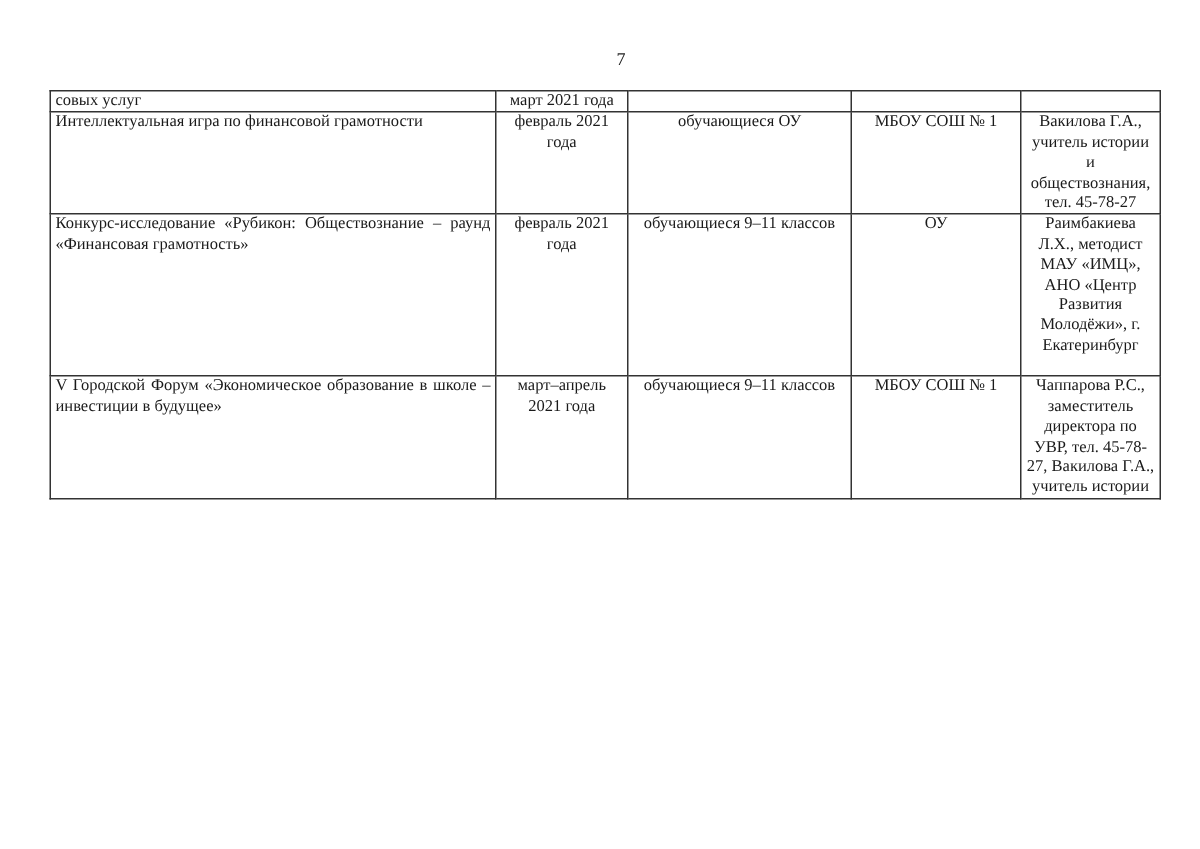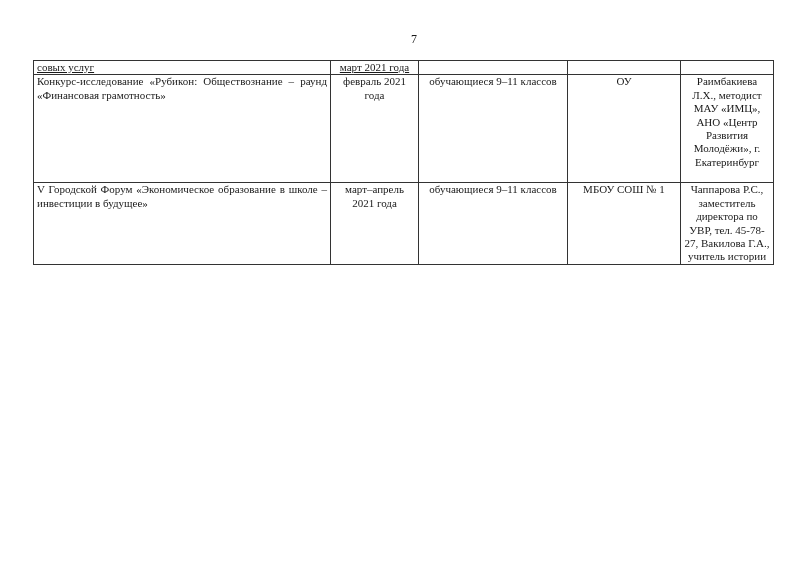--- a/index.html
+++ b/index.html
@@ -20,26 +20,33 @@
 
 <table class="doc-table">
   <colgroup>
     <col style="width:297px">
       <col style="width:88px">
       <col style="width:149px">
       <col style="width:113px">
       <col style="width:93px">
   </colgroup>
   <tbody id="tbody">
-      <tr style="height: 13px; text-decoration: underline;">
+      <tr style="height: 13px;">
         <td class="c-name">совых услуг</td>
         <td class="c-date">март 2021 года</td>
         <td class="c-part"></td>
         <td class="c-place"></td>
         <td class="c-resp"></td>
+      </tr>
+      <tr style="height: 68px;">
+        <td class="c-name">Интеллектуальная игра по финансовой грамотности</td>
+        <td class="c-date">февраль 2021 года</td>
+        <td class="c-part">обучающиеся ОУ</td>
+        <td class="c-place">МБОУ СОШ № 1</td>
+        <td class="c-resp">Вакилова Г.А., учитель истории и обществознания, тел. 45-78-27</td>
       </tr>
       <tr style="height: 108px;">
         <td class="c-name">Конкурс-исследование «Рубикон: Обществознание – раунд «Финансовая грамотность»</td>
         <td class="c-date">февраль 2021 года</td>
         <td class="c-part">обучающиеся 9–11 классов</td>
         <td class="c-place">ОУ</td>
         <td class="c-resp">Раимбакиева Л.Х., методист МАУ «ИМЦ», АНО «Центр Развития Молодёжи», г. Екатеринбург</td>
       </tr>
       <tr style="height: 80px;">
         <td class="c-name">V Городской Форум «Экономическое образование в школе – инвестиции в будущее»</td>

